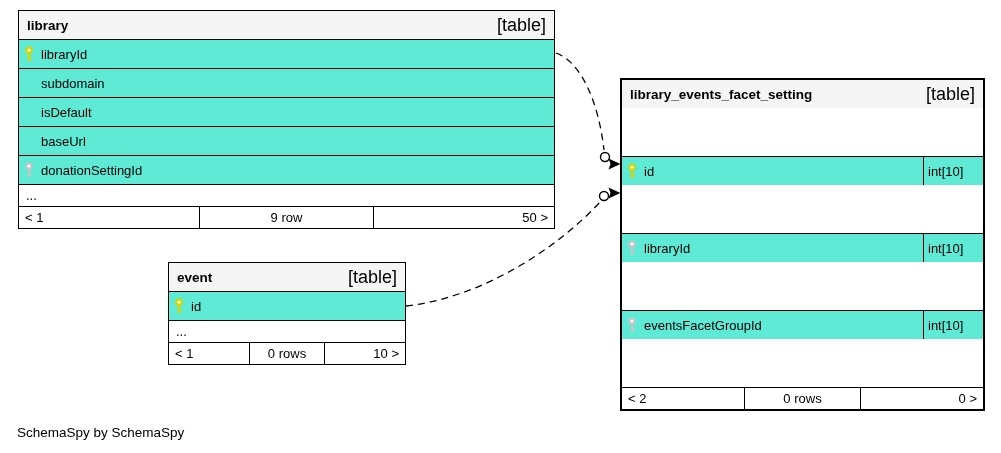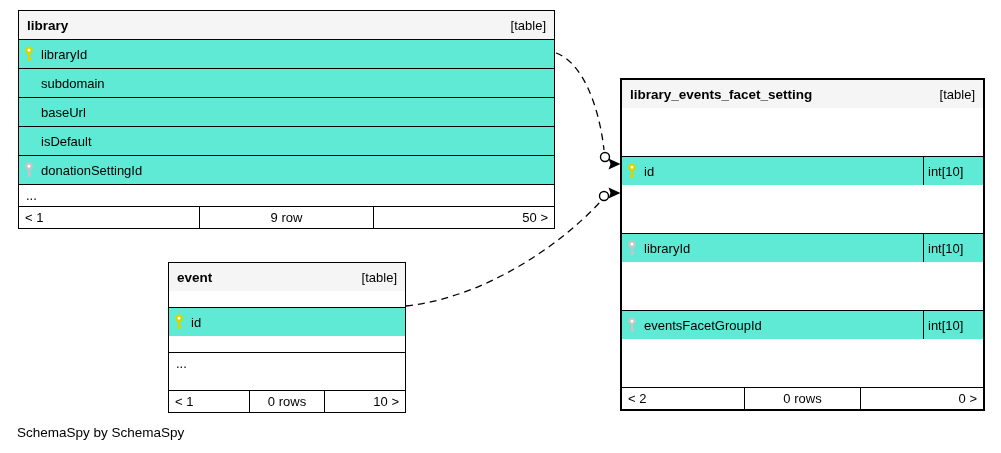--- a/index.html
+++ b/index.html
@@ -19,21 +19,21 @@
     display:flex;flex-direction:column;
   }
   .table-card.highlight{border-width:2.5px;}
   .t-header{
     height:28px;
     background:#f5f5f5;
     display:flex;align-items:center;justify-content:space-between;
     padding:0 8px;
   }
   .t-title{font-weight:bold;font-size:13.5px;}
-  .t-tag{font-size:13px;}
+  .t-tag{font-size:18px;}
   .t-row{
     height:28px;border-top:1px solid #000;
     display:flex;align-items:center;
     background:#5eead4;
   }
   .icon-cell{
     width:20px;flex:0 0 20px;
     display:flex;align-items:center;justify-content:center;
   }
   .f-name{flex:1 1 auto;padding-left:2px;white-space:nowrap;overflow:hidden;}
@@ -94,25 +94,25 @@
         </svg>
       </span>
       <span class="f-name">libraryId</span>
     </div>
     <div class="t-row">
       <span class="icon-cell"></span>
       <span class="f-name">subdomain</span>
     </div>
     <div class="t-row">
       <span class="icon-cell"></span>
-      <span class="f-name">baseUrl</span>
+      <span class="f-name">isDefault</span>
     </div>
     <div class="t-row">
       <span class="icon-cell"></span>
-      <span class="f-name">isDefault</span>
+      <span class="f-name">baseUrl</span>
     </div>
     <div class="t-row">
       <span class="icon-cell">
         <svg class="key fk" width="12" height="16" viewBox="0 0 12 16">
           <circle cx="6" cy="4.2" r="2.6"></circle>
             <path d="M6 6.8 L6 15 M6 12.6 L8.4 12.6"></path>
         </svg>
       </span>
       <span class="f-name">donationSettingId</span>
     </div>
@@ -159,21 +159,21 @@
       <span class="f-name">eventsFacetGroupId</span>
       <span class="f-type">int[10]</span>
     </div>
     <div class="t-footer">
       <span class="pg left">&lt; 2</span>
       <span class="pg center">0 rows</span>
       <span class="pg right">0 &gt;</span>
     </div>
   </div>
 
-  <div class="table-card" style="left:168px;top:262px;width:238px;gap:16px;">
+  <div class="table-card" style="left:168px;top:262px;width:238px;">
     <div class="t-header">
       <span class="t-title">event</span>
       <span class="t-tag">[table]</span>
     </div>
     <div class="t-row">
       <span class="icon-cell">
         <svg class="key pk" width="12" height="16" viewBox="0 0 12 16">
           <circle cx="6" cy="4.2" r="2.6"></circle>
             <path d="M6 6.8 L6 15 M6 12.6 L8.4 12.6"></path>
         </svg>

